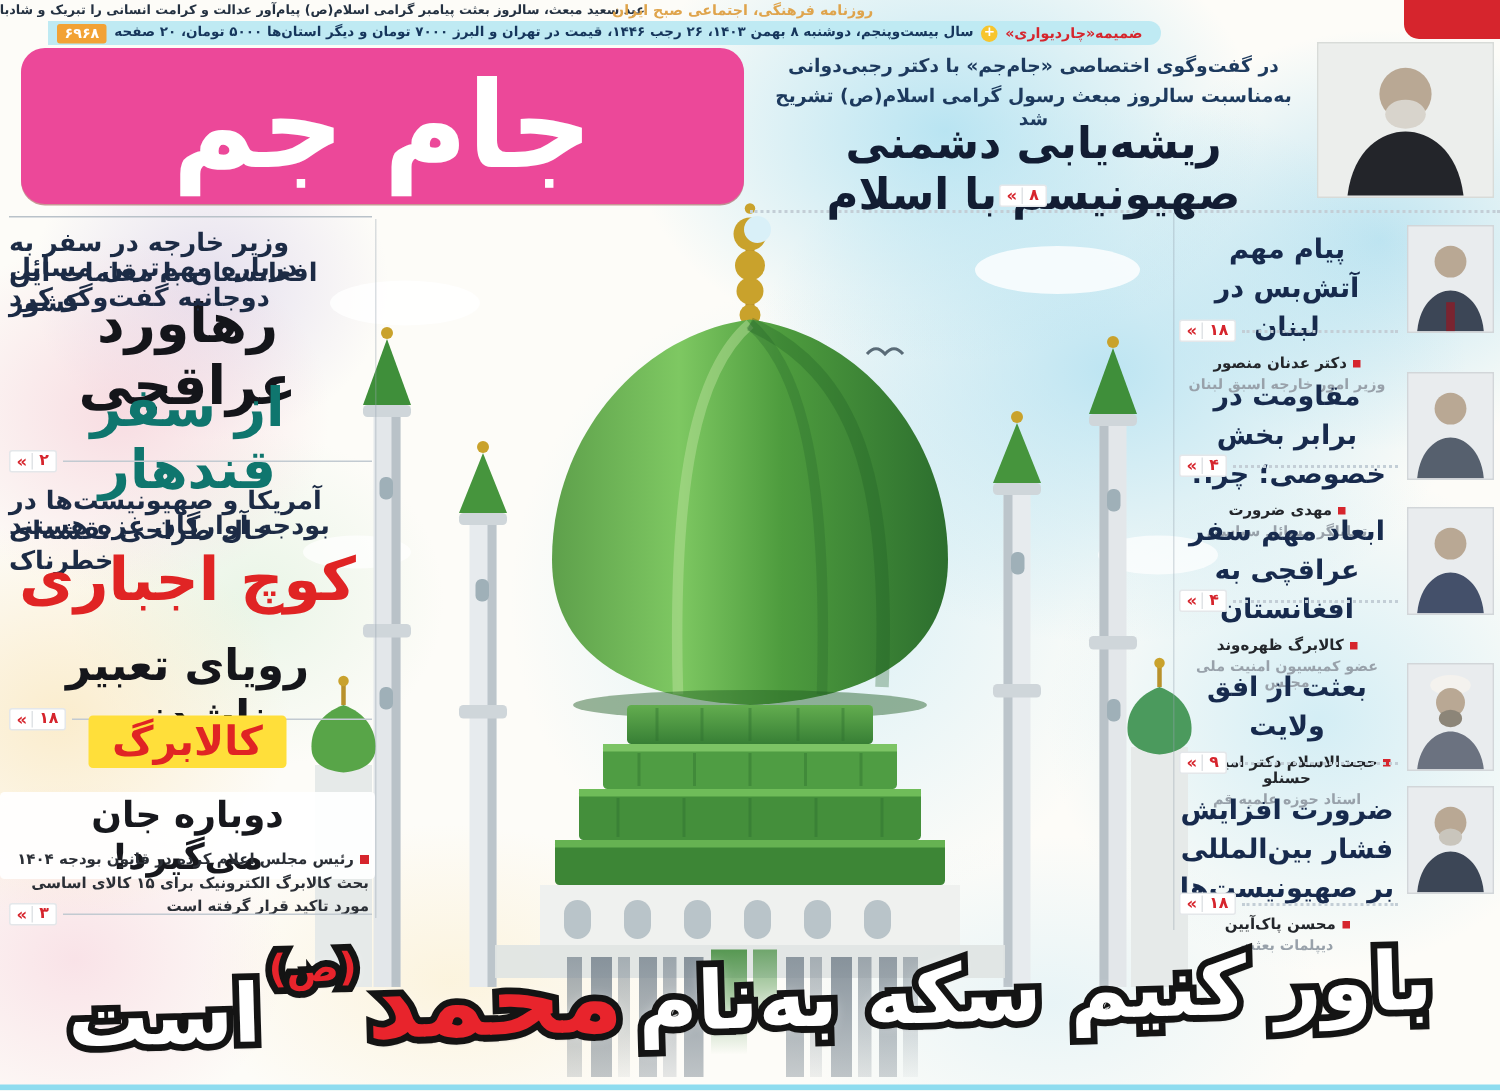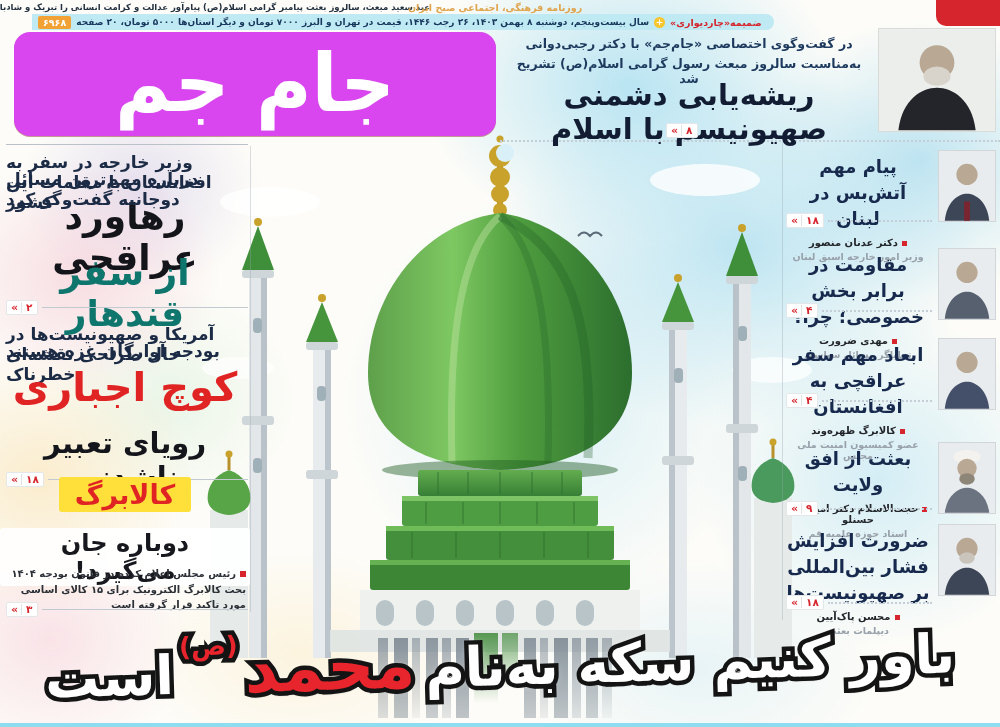--- a/index.html
+++ b/index.html
@@ -37,21 +37,21 @@
     gap:5px; padding:0 6px; z-index:5;margin-left:32px; }
   #issue-number { background:#f2a235; color:#fff; font-size:9.5px; font-weight:bold;
     padding:1px 5px; border-radius:2px; line-height:11px; }
   #issue-info { font-size:9px; font-weight:bold; color:#16365c; white-space:nowrap; direction:rtl; }
   #supp-plus { width:11px; height:11px; border-radius:50%; background:#f7c52d; color:#fff;
     font-size:9px; font-weight:bold; line-height:11px; text-align:center; }
   #supplement { font-size:9.5px; font-weight:bold; color:#d6252d; white-space:nowrap; direction:rtl; }
   #corner-tab { top:0; right:0; width:64px; height:26px; background:#d6252d;
     border-radius:0 0 0 10px; z-index:5; }
   
-  #masthead { top:32px; left:14px; width:482px; height:104px; background:#d946ef;
+  #masthead { top:32px; left:14px; width:482px; height:104px; background:#ec4899;
     border-radius:16px; display:flex; align-items:center; justify-content:center;
     box-shadow:0 1px 0 rgba(120,0,0,.4); z-index:5; }
   #masthead-title { color:#fff; font-size:76px; font-weight:bold; line-height:1;
     letter-spacing:3px; transform:scaleY(1.05); }
   
   .lead-kicker { left:505px; width:368px; text-align:center; font-size:12.5px;
     font-weight:bold; color:#1d3a5e; z-index:5; }
   #lead-headline { left:498px; top:78px; width:382px; text-align:center; font-size:29px;
     font-weight:bold; color:#121d33; z-index:5; }
   #lead-photo { left:878px; top:28px; width:118px; height:104px; background:#eef0ee;

